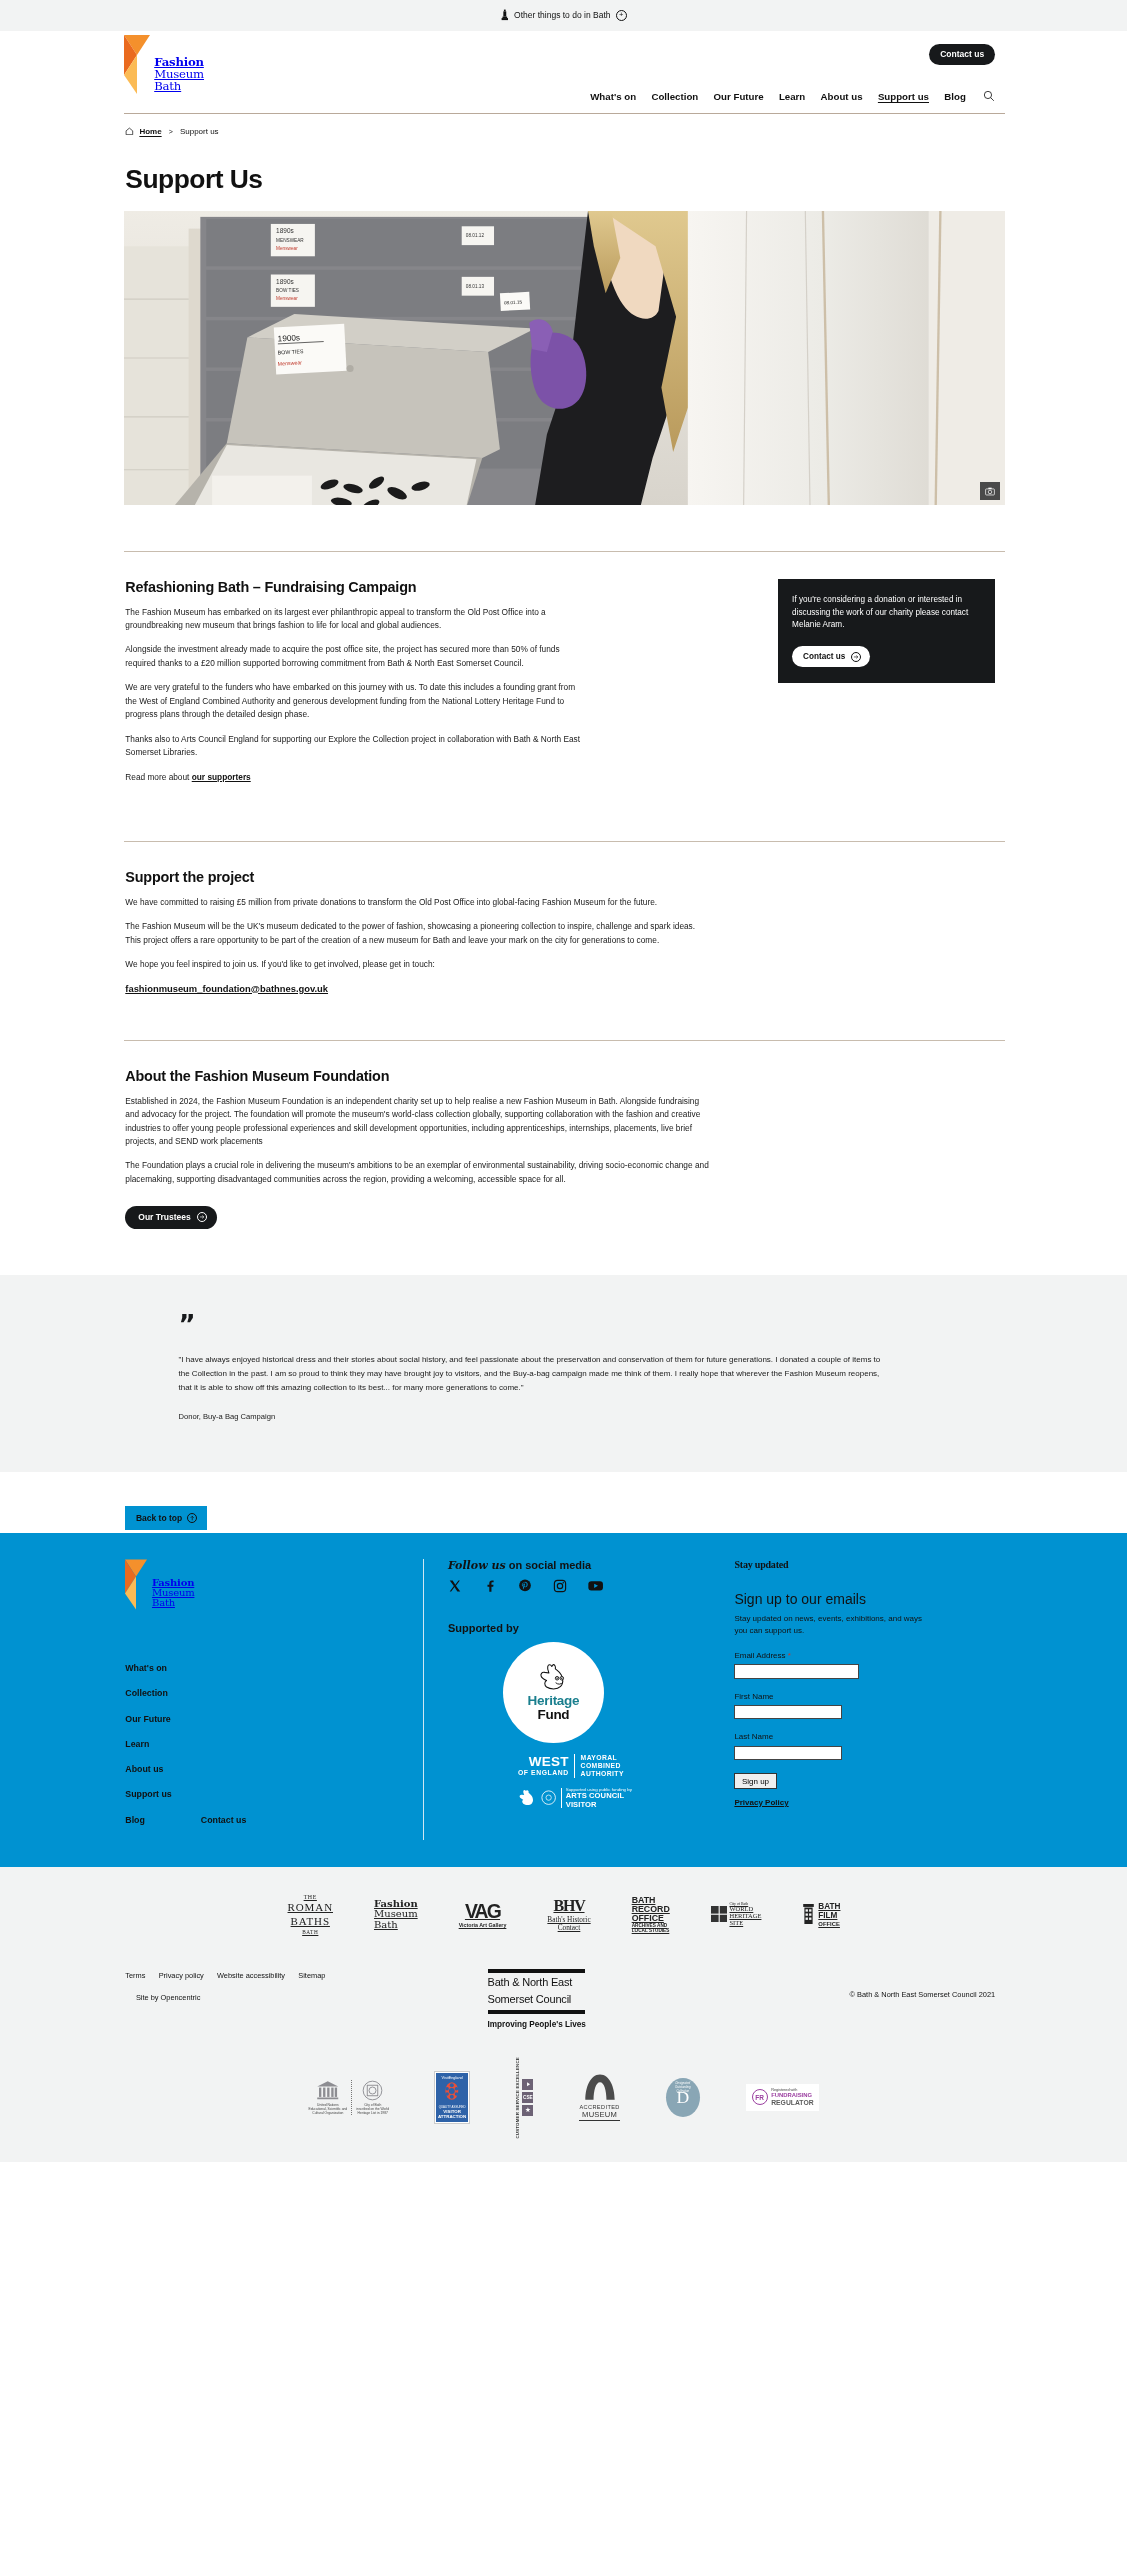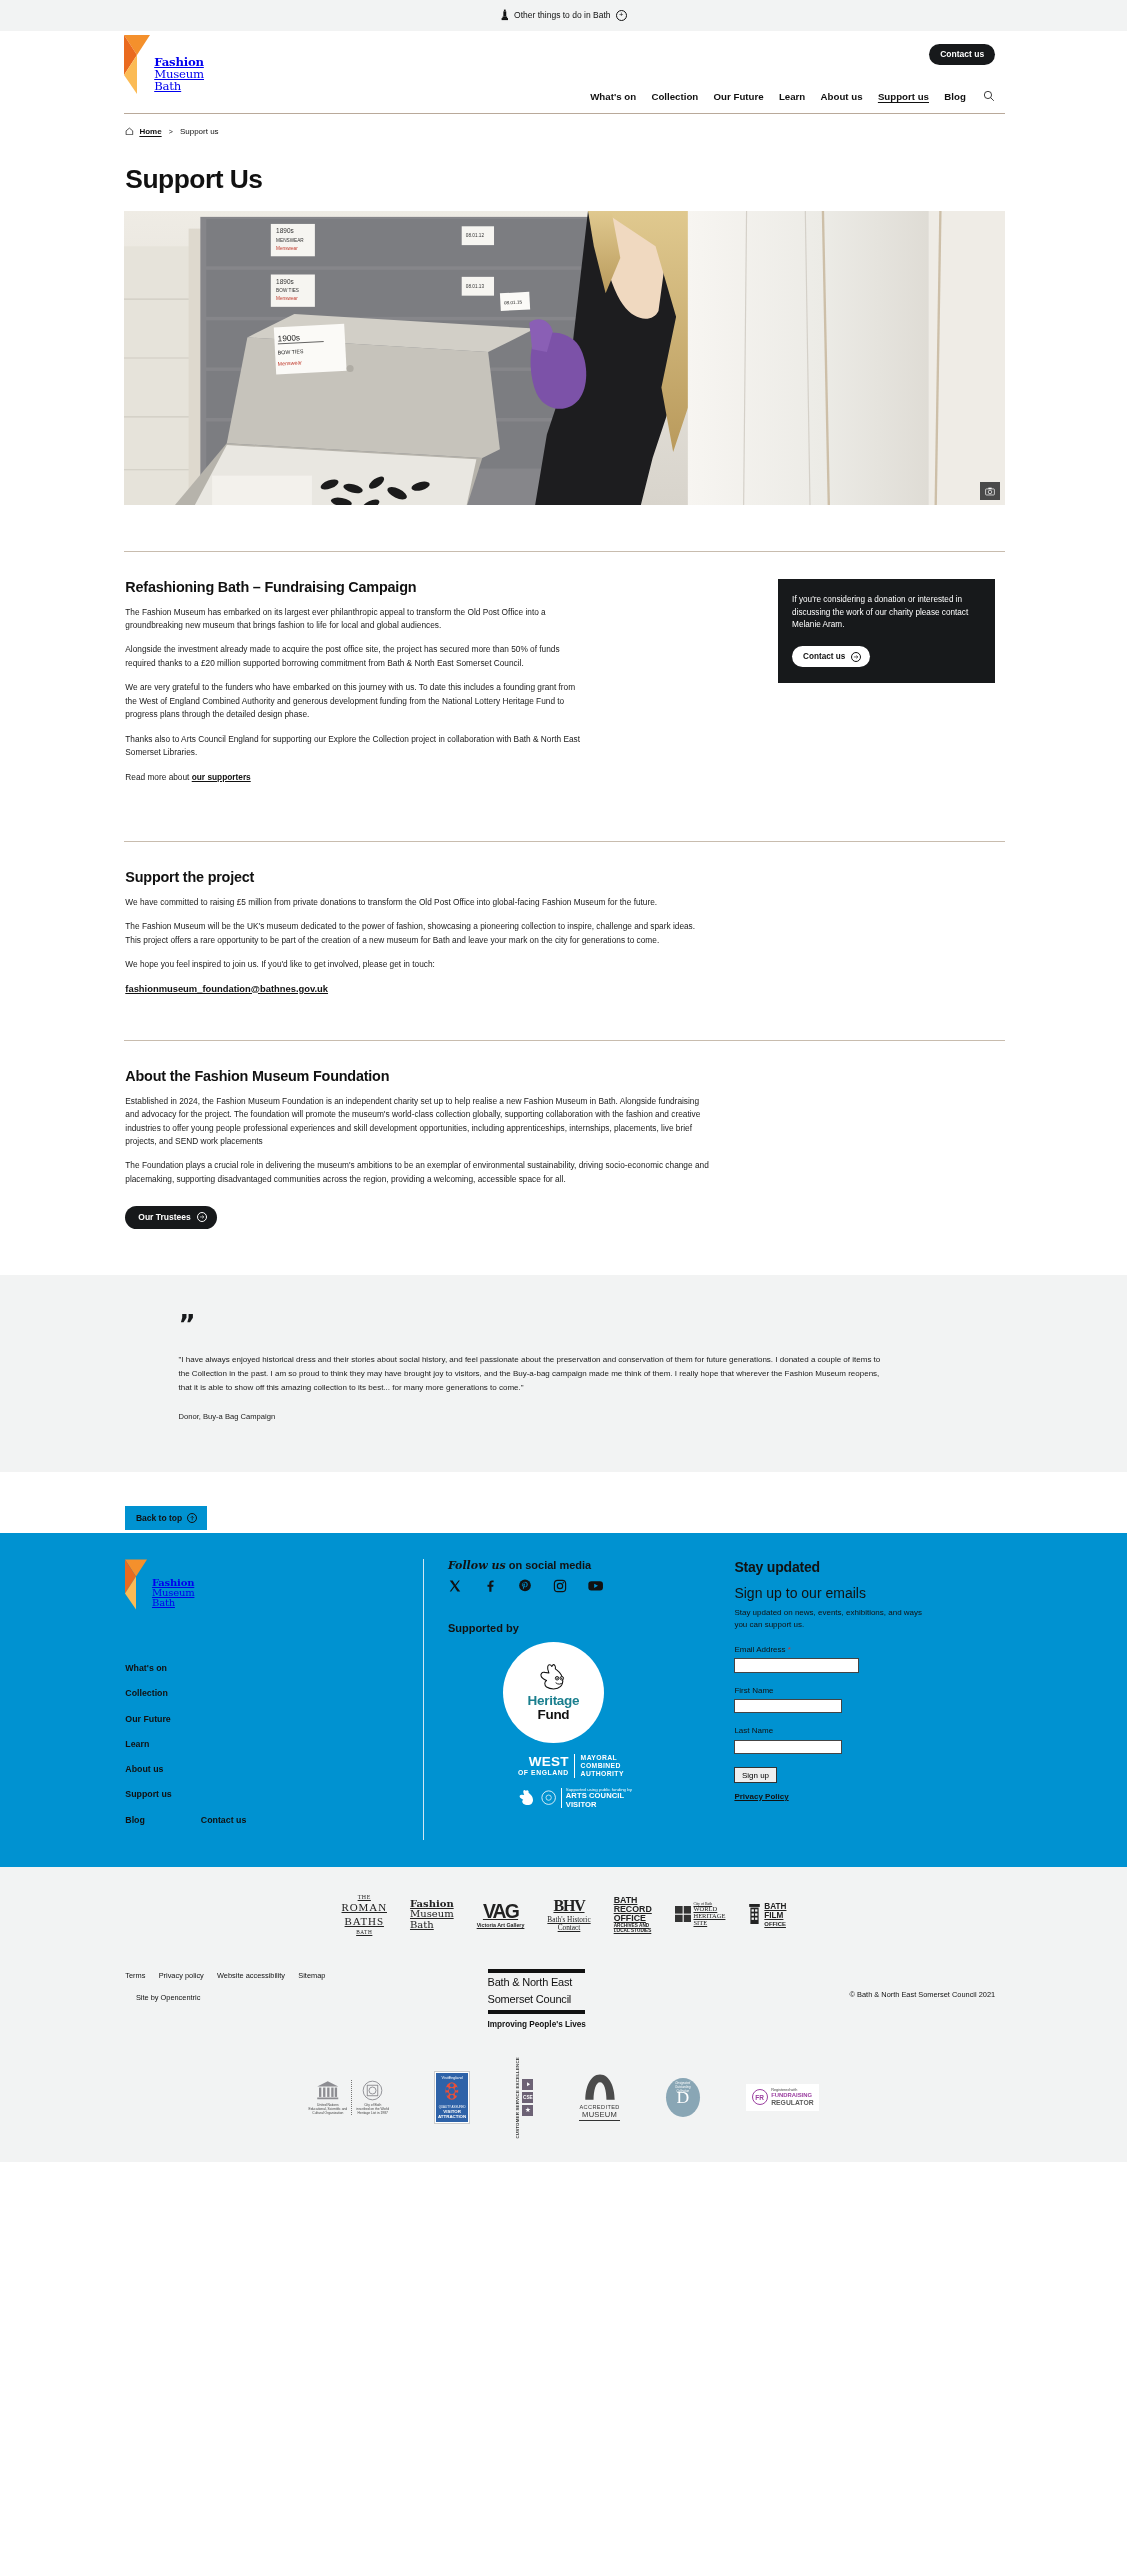--- a/index.html
+++ b/index.html
@@ -284,21 +284,21 @@
   .weca-left .w1 { font-size: 13.5px; font-weight: 800; letter-spacing: 0.3px; }
   .weca-left .w2 { font-size: 6.8px; font-weight: 700; letter-spacing: 0.6px; }
   .weca-div { width: 1.2px; align-self: stretch; background: #fff; }
   .weca-right { line-height: 1.18; font-size: 6.8px; font-weight: 800; letter-spacing: 0.4px; }
 
   .ace-logo { display: flex; align-items: center; gap: 4.1px; margin: 9.4px 0 0 70px; color: #fff; }
   .ace-div { width: 0.9px; height: 20px; background: #fff; }
   .ace-right .a1 { font-size: 4.4px; line-height: 1.2; }
   .ace-right .a2 { font-size: 7.6px; font-weight: 800; line-height: 1.08; letter-spacing: 0.1px; }
 
-  .stay-title { font-size: 14px; font-weight: 700; margin-bottom: 8px; letter-spacing: -0.2px; }
+  .stay-title { font-size: 10px; font-weight: 700; margin-bottom: 19px; letter-spacing: -0.2px; font-family: Liberation Serif, serif; }
   .stay-sub { font-size: 14px; line-height: 1.5; margin-bottom: 2.9px; }
   .stay-sub2 { font-size: 8px; line-height: 1.5; margin-bottom: 14px; max-width: 194px; }
   .field-label { font-size: 8px; margin-bottom: 4.1px; display: block; }
   .req { color: #d0342c; }
   .field-input {
     display: block; background: #fff; border: 0.9px solid #444;
     height: 14.7px; margin-bottom: 13px;
     font-family: "Liberation Sans", sans-serif; font-size: 7.6px;
     padding: 0 3.5px;
   }
@@ -311,21 +311,21 @@
     margin-bottom: 7px; display: block;
   }
   .privacy-link { color: #111; font-size: 8px; font-weight: 700; text-decoration: underline; text-underline-offset: 1.2px; }
 
   
   .footer-grey { background: #f2f3f3; padding: 27px 0 23.5px 0; }
   .explore-head { text-align: center; font-size: 9.7px; font-weight: 700; margin-bottom: 15.3px; }
   .logo-row {
     width: 881px; margin: 0 auto;
     display: flex; align-items: center; justify-content: center;
-    gap: 23px;
+    gap: 41px;
     padding: 0 0 20px 0;
   }
   .logo-cell { display: flex; align-items: center; justify-content: center; color: #222; }
 
   .legal-row {
     width: 881px; margin: 0 auto;
     display: flex; align-items: flex-start;
     padding-top: 13px;
     position: relative;
     min-height: 70px;

